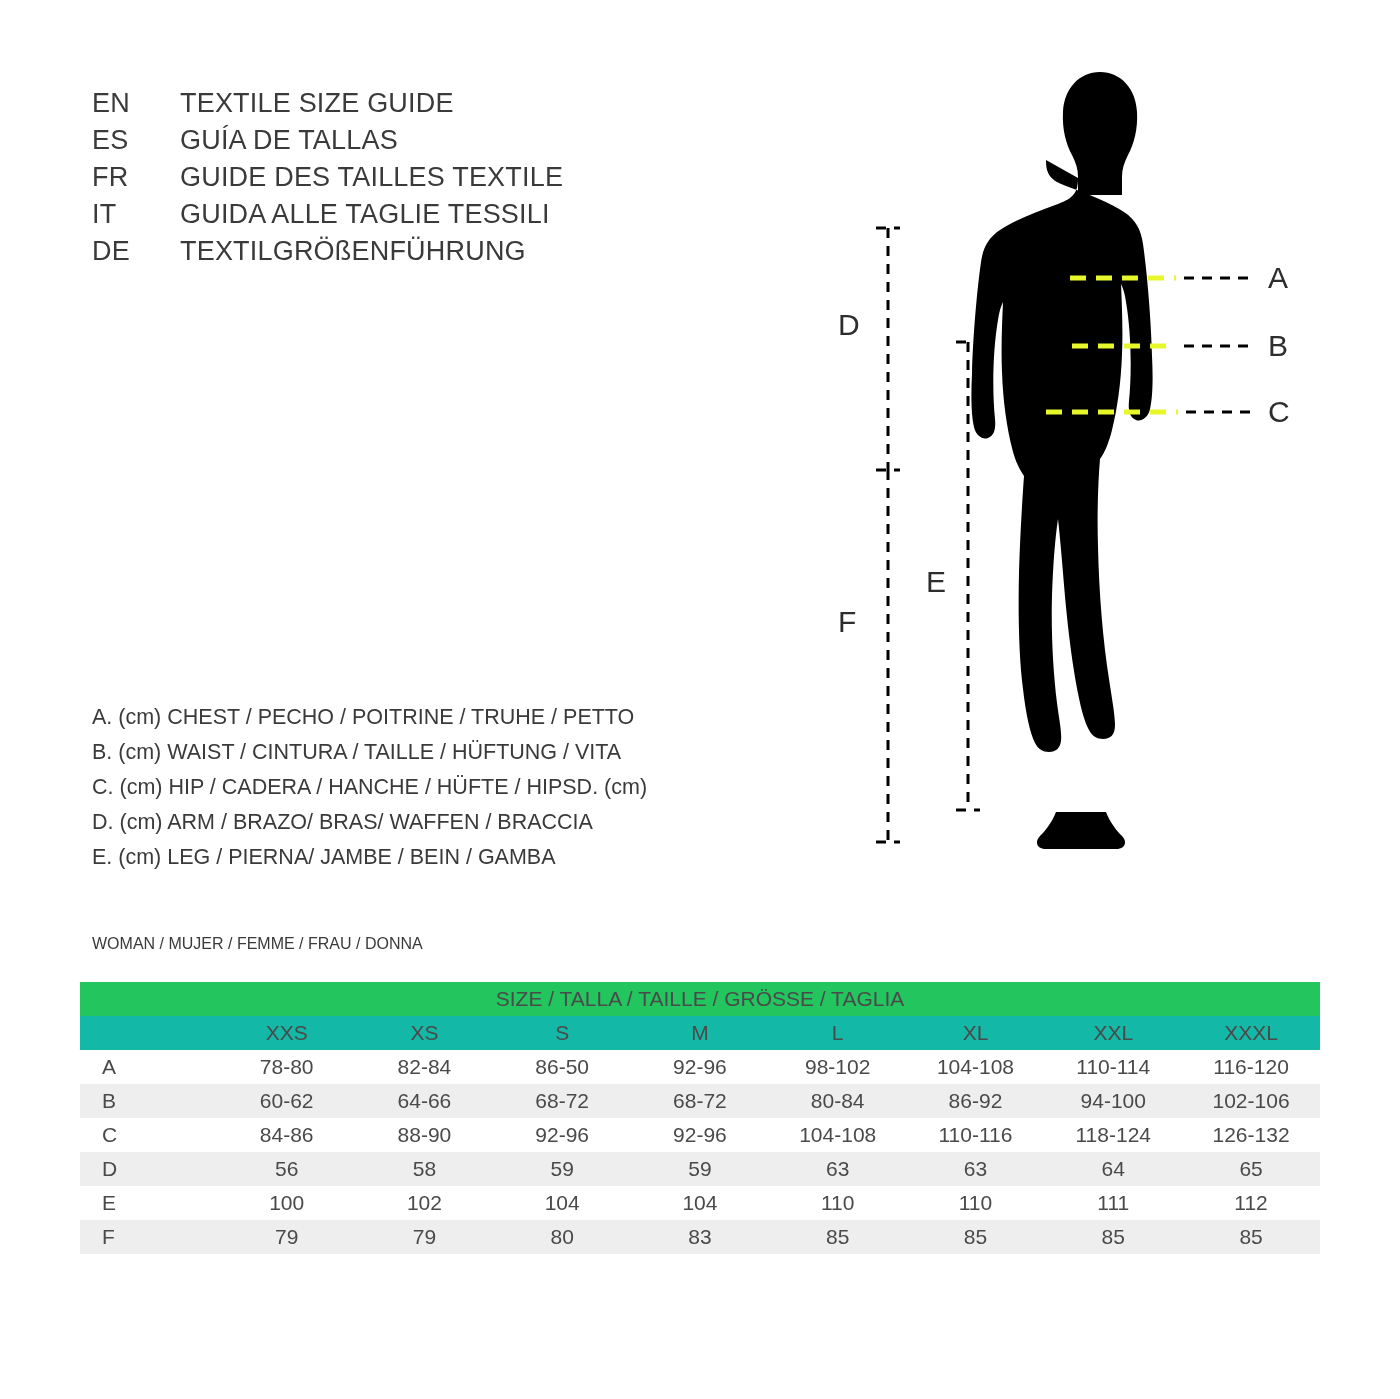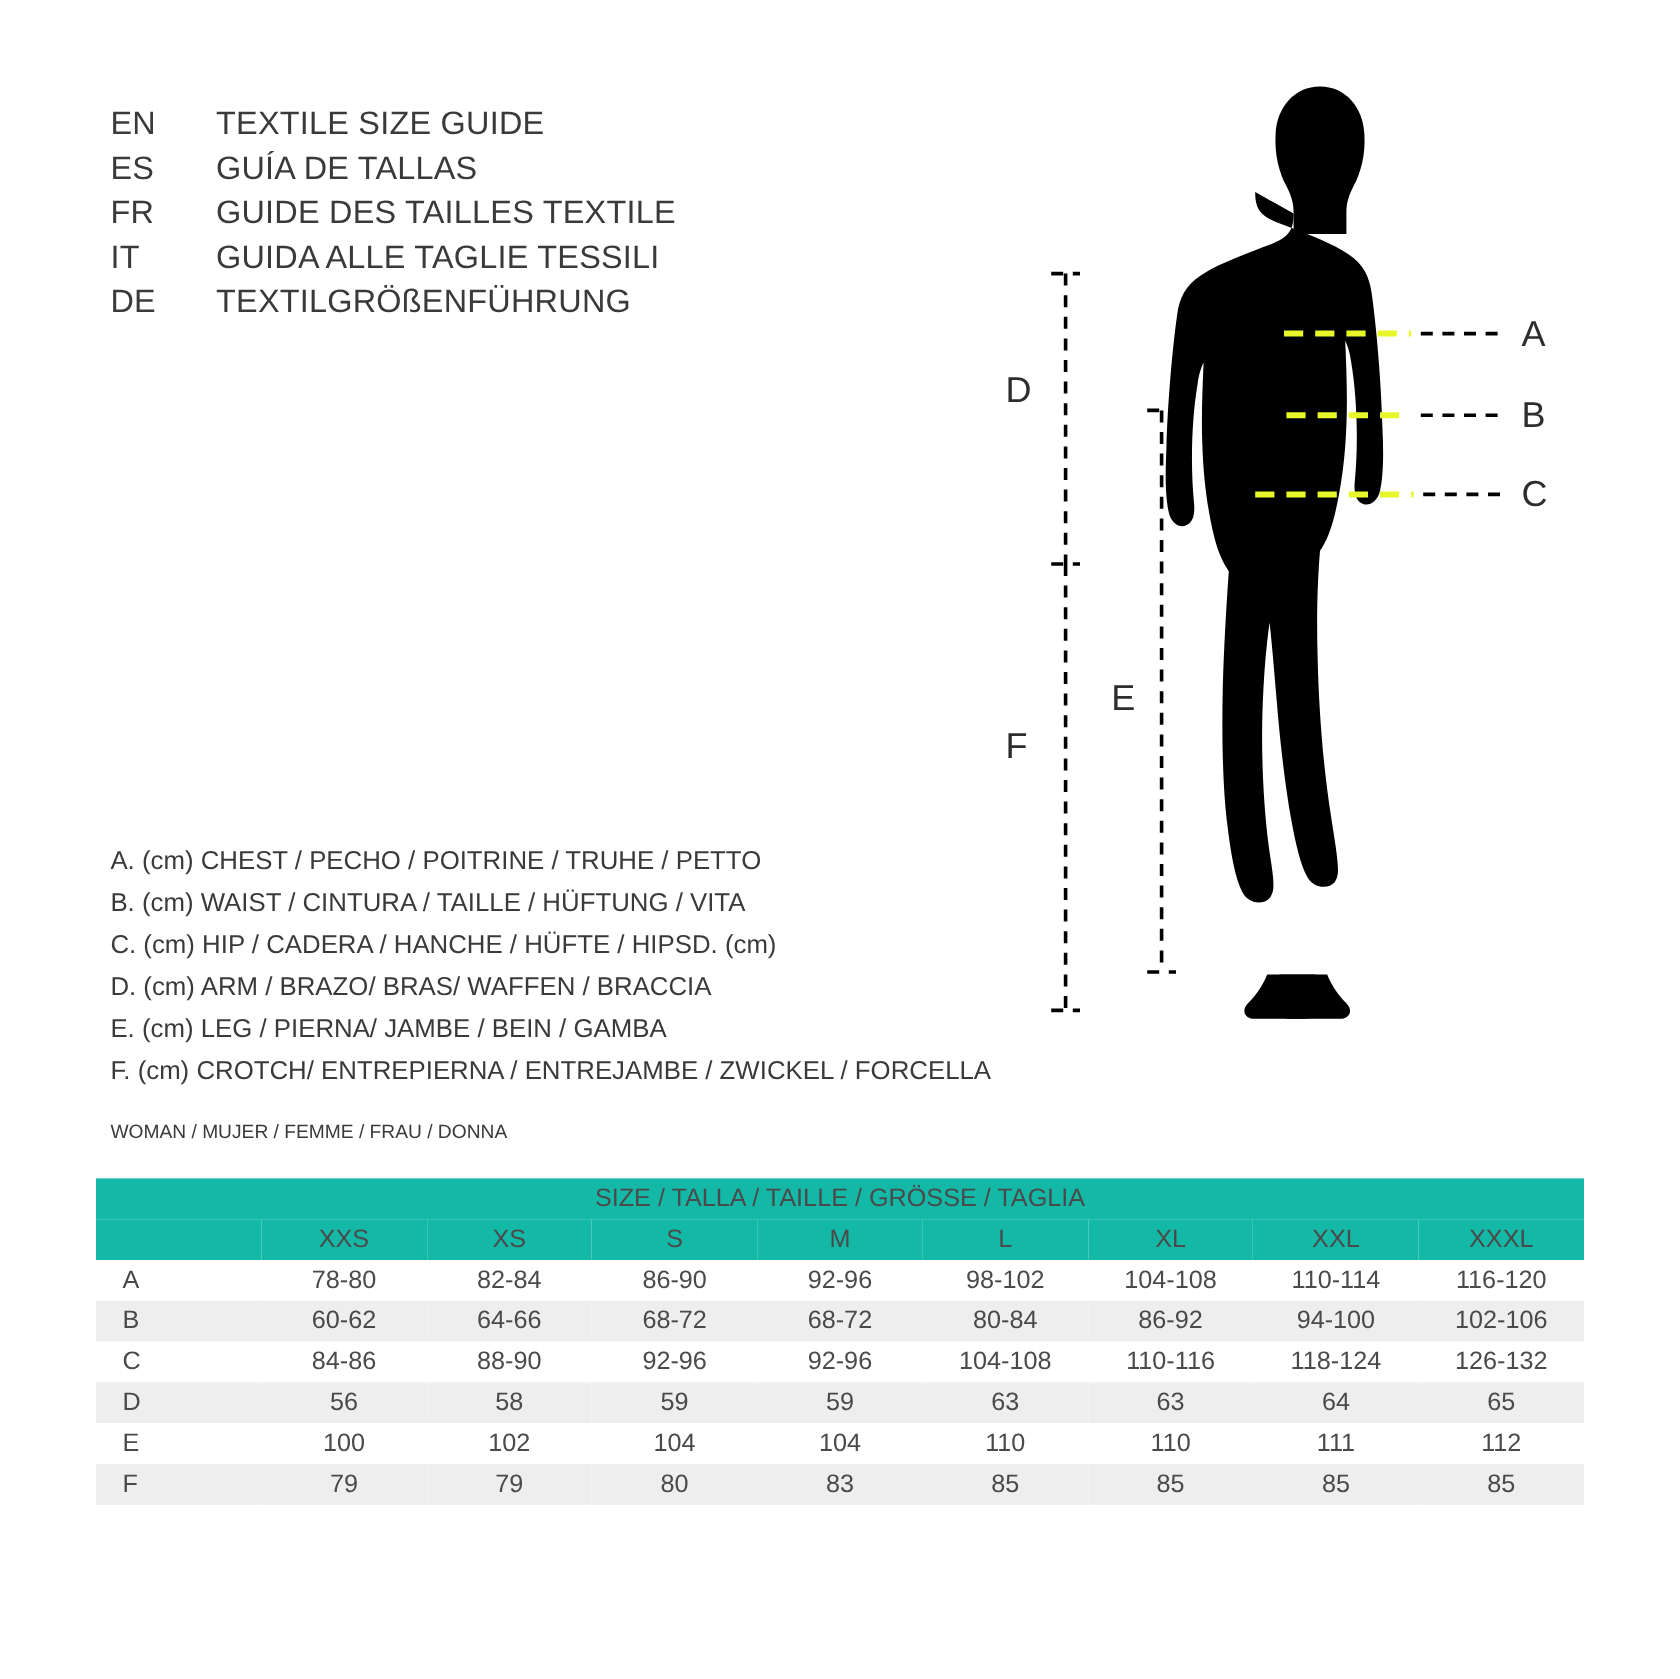--- a/index.html
+++ b/index.html
@@ -89,21 +89,21 @@
   }
   table.size-table td, table.size-table th {
     font-weight: normal;
     font-size: 21px;
     color: #4a4a4a;
     text-align: center;
     height: 34px;
     padding: 0;
   }
   .hdr-row td {
-    background: #14b8a6;
+    background: #22c55e;
     text-align: left;
     padding-left: 16px;
     font-size: 21px;
     color: #3d3d3d;
     height: 36px;
   }
   .sizes-row td {
     background: #14b8a6;
     height: 36px;
   }
@@ -141,21 +141,20 @@
     <span class="title-text">TEXTILGRÖßENFÜHRUNG</span>
   </div>
 </div>
 
 <div class="legend-block">
   <div class="legend-row">A. (cm) CHEST / PECHO / POITRINE / TRUHE / PETTO</div>
   <div class="legend-row">B. (cm) WAIST / CINTURA / TAILLE / HÜFTUNG / VITA</div>
   <div class="legend-row">C. (cm) HIP / CADERA / HANCHE / HÜFTE / HIPSD. (cm)</div>
   <div class="legend-row">D. (cm) ARM / BRAZO/ BRAS/ WAFFEN / BRACCIA</div>
   <div class="legend-row">E. (cm) LEG / PIERNA/ JAMBE / BEIN / GAMBA</div>
-  <div class="legend-row">F. (cm) CROTCH/ ENTREPIERNA / ENTREJAMBE / ZWICKEL / FORCELLA</div>
 </div>
 
 <div class="woman-label">WOMAN / MUJER / FEMME / FRAU / DONNA</div>
 
 <div class="figure-area">
   <svg width="560" height="820" viewBox="0 0 560 820" xmlns="http://www.w3.org/2000/svg">
 
     <g fill="#000000">
 
       <path d="M300 12
@@ -268,21 +267,21 @@
         <td>L</td>
         <td>XL</td>
         <td>XXL</td>
         <td>XXXL</td>
       </tr>
 
       <tr class="row-plain">
         <td class="rowlabel">A</td>
         <td>78-80</td>
         <td>82-84</td>
-        <td>86-90</td>
+        <td>86-50</td>
         <td>92-96</td>
         <td>98-102</td>
         <td>104-108</td>
         <td>110-114</td>
         <td>116-120</td>
       </tr>
 
       <tr class="row-alt">
         <td class="rowlabel">B</td>
         <td>60-62</td>

